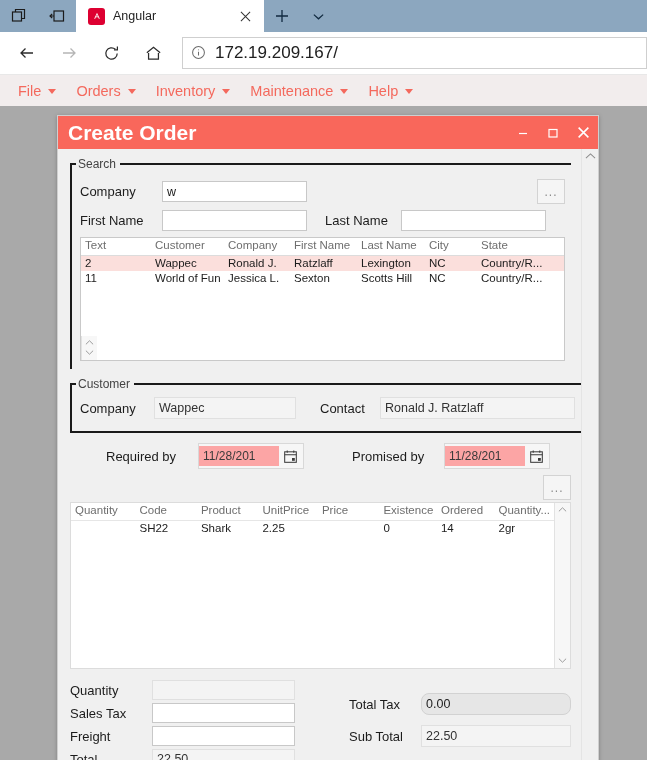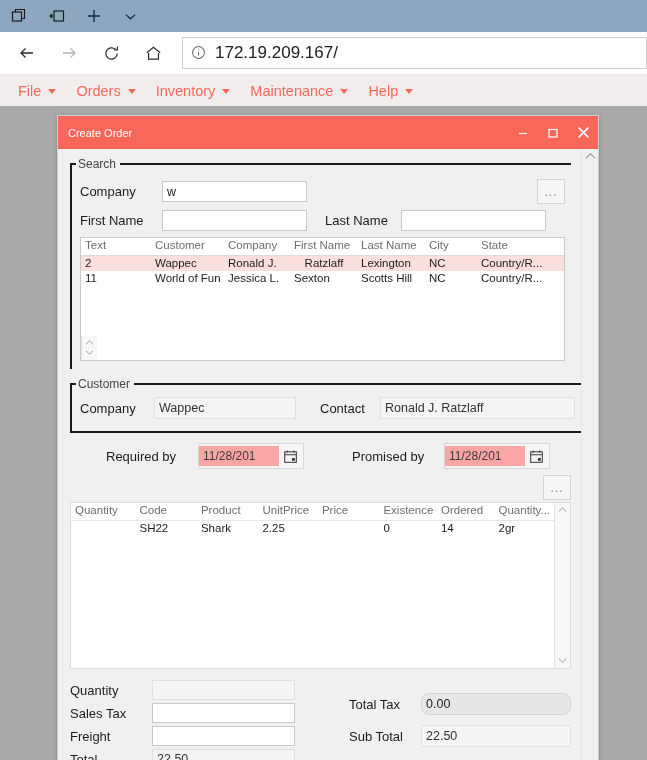--- a/index.html
+++ b/index.html
@@ -80,21 +80,21 @@
   .dialog {
     position: absolute; left: 57px; top: 115px; width: 540px; height: 645px;
     background: #f0f0f0; border: 1px solid #cfcfcf;
     box-shadow: 0 1px 4px rgba(0,0,0,0.25);
     display: flex; flex-direction: column; overflow: hidden;
   }
   .titlebar {
     height: 33px; background: #f9675b; display: flex; align-items: center;
     padding-left: 10px; flex: none;
   }
-  .dlg-title { color: #ffffff; font-size: 11px; flex: 1; }
+  .dlg-title { color: #ffffff; font-size: 21px; flex: 1; font-weight: bold; }
   .tb-btn {
     width: 30px; height: 33px; display: flex; align-items: center; justify-content: center;
     color: #ffffff;
   }
 
   .dlg-body {
     flex: 1; position: relative; display: flex; background: #f0f0f0;
     overflow: hidden;
   }
   .dlg-content {
@@ -183,20 +183,34 @@
       <svg width="16" height="16" viewBox="0 0 16 16" fill="none" stroke="#1b1b1b" stroke-width="1.2">
         <rect x="1.5" y="4" width="9" height="9"></rect>
           <path d="M4.5 4V1.5h9v9H11"></path>
       </svg>
     </div>
     <div class="tab-sys-btn">
       <svg width="16" height="16" viewBox="0 0 16 16" fill="none" stroke="#1b1b1b" stroke-width="1.2">
         <rect x="5" y="3" width="9.5" height="10"></rect>
           <path d="M5 8H1.2M3.2 5.8 1 8l2.2 2.2"></path>
       </svg>
+    </div>
+    <div class="tab">
+      <span class="tab-favicon">
+        <svg width="12" height="12" viewBox="0 0 24 24">
+            <path d="M12 2.5 2.8 5.8l1.4 12.1L12 22.5l7.8-4.6 1.4-12.1z" fill="#dd0031"></path>
+            <path d="M12 5.3 6.3 17.5h2.1l1.15-2.85h4.9L15.6 17.5h2.1L12 5.3zm1.7 7.6h-3.4L12 8.8l1.7 4.1z" fill="#fff"></path>
+          </svg>
+      </span>
+      <span class="tab-title">Angular</span>
+      <span class="tab-close">
+        <svg width="11" height="11" viewBox="0 0 12 12" stroke="#333" stroke-width="1.1">
+            <path d="M1 1 11 11M11 1 1 11"></path>
+          </svg>
+      </span>
     </div>
     <div class="newtab">
       <svg width="14" height="14" viewBox="0 0 14 14" stroke="#10293f" stroke-width="1.3">
           <path d="M7 1v12M1 7h12"></path>
         </svg>
     </div>
     <div class="tabmenu">
       <svg width="13" height="13" viewBox="0 0 14 14" fill="none" stroke="#10293f" stroke-width="1.3">
           <path d="M2 5l5 4.5L12 5"></path>
         </svg>
@@ -311,21 +325,21 @@
                 <div class="cell" style="width:66px;">Company</div>
                 <div class="cell" style="width:67px;">First Name</div>
                 <div class="cell" style="width:68px;">Last Name</div>
                 <div class="cell" style="width:52px;">City</div>
                 <div class="cell" style="width:70px;">State</div>
               </div>
               <div class="grid-row sel">
                 <div class="cell" style="width:70px;">2</div>
                 <div class="cell" style="width:73px;">Wappec</div>
                 <div class="cell" style="width:66px;">Ronald J.</div>
-                <div class="cell" style="width:67px;text-align:center;">Ratzlaff</div>
+                <div class="cell" style="width:67px;">Ratzlaff</div>
                 <div class="cell" style="width:68px;">Lexington</div>
                 <div class="cell" style="width:52px;">NC</div>
                 <div class="cell" style="width:70px;">Country/R...</div>
               </div>
               <div class="grid-row">
                 <div class="cell" style="width:70px;">11</div>
                 <div class="cell" style="width:73px;">World of Fun</div>
                 <div class="cell" style="width:66px;">Jessica L.</div>
                 <div class="cell" style="width:67px;">Sexton</div>
                 <div class="cell" style="width:68px;">Scotts Hill</div>

